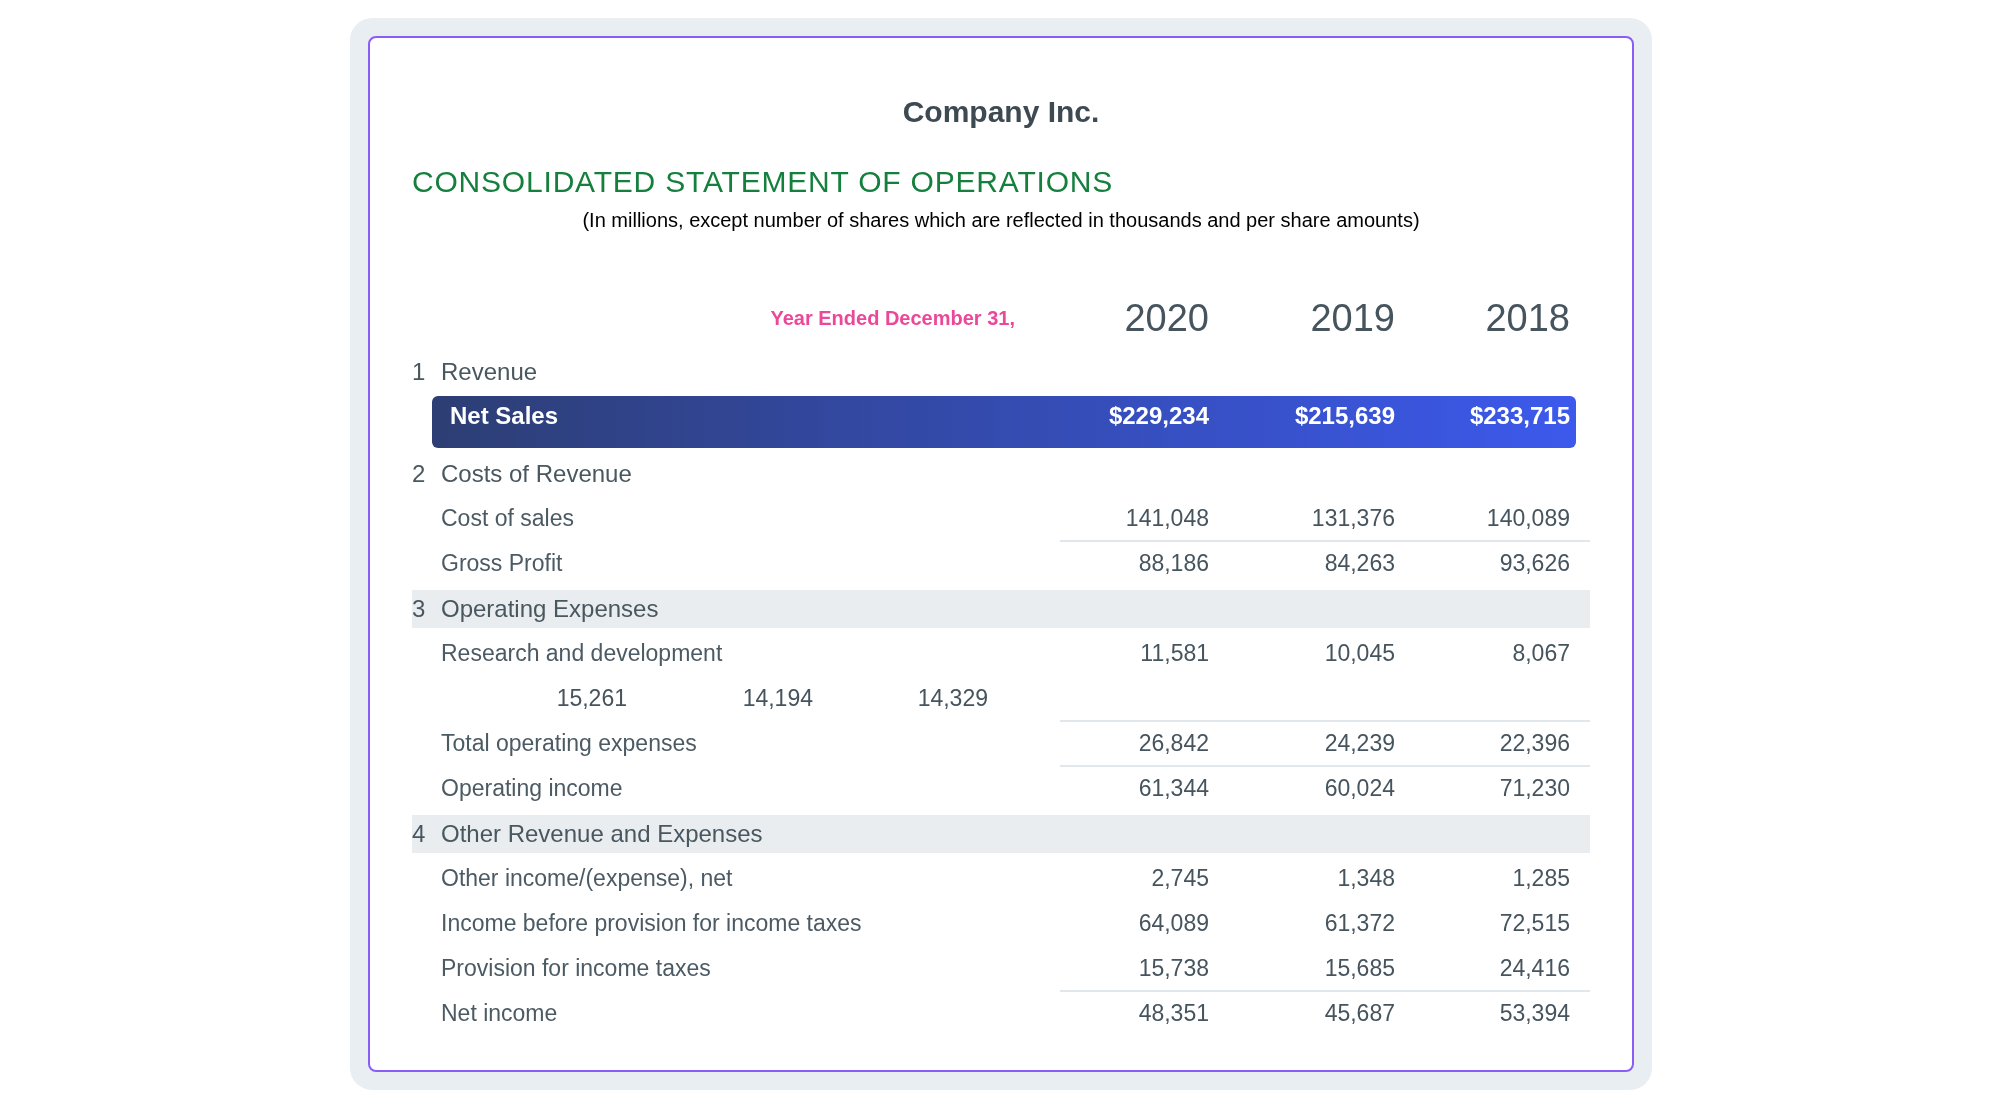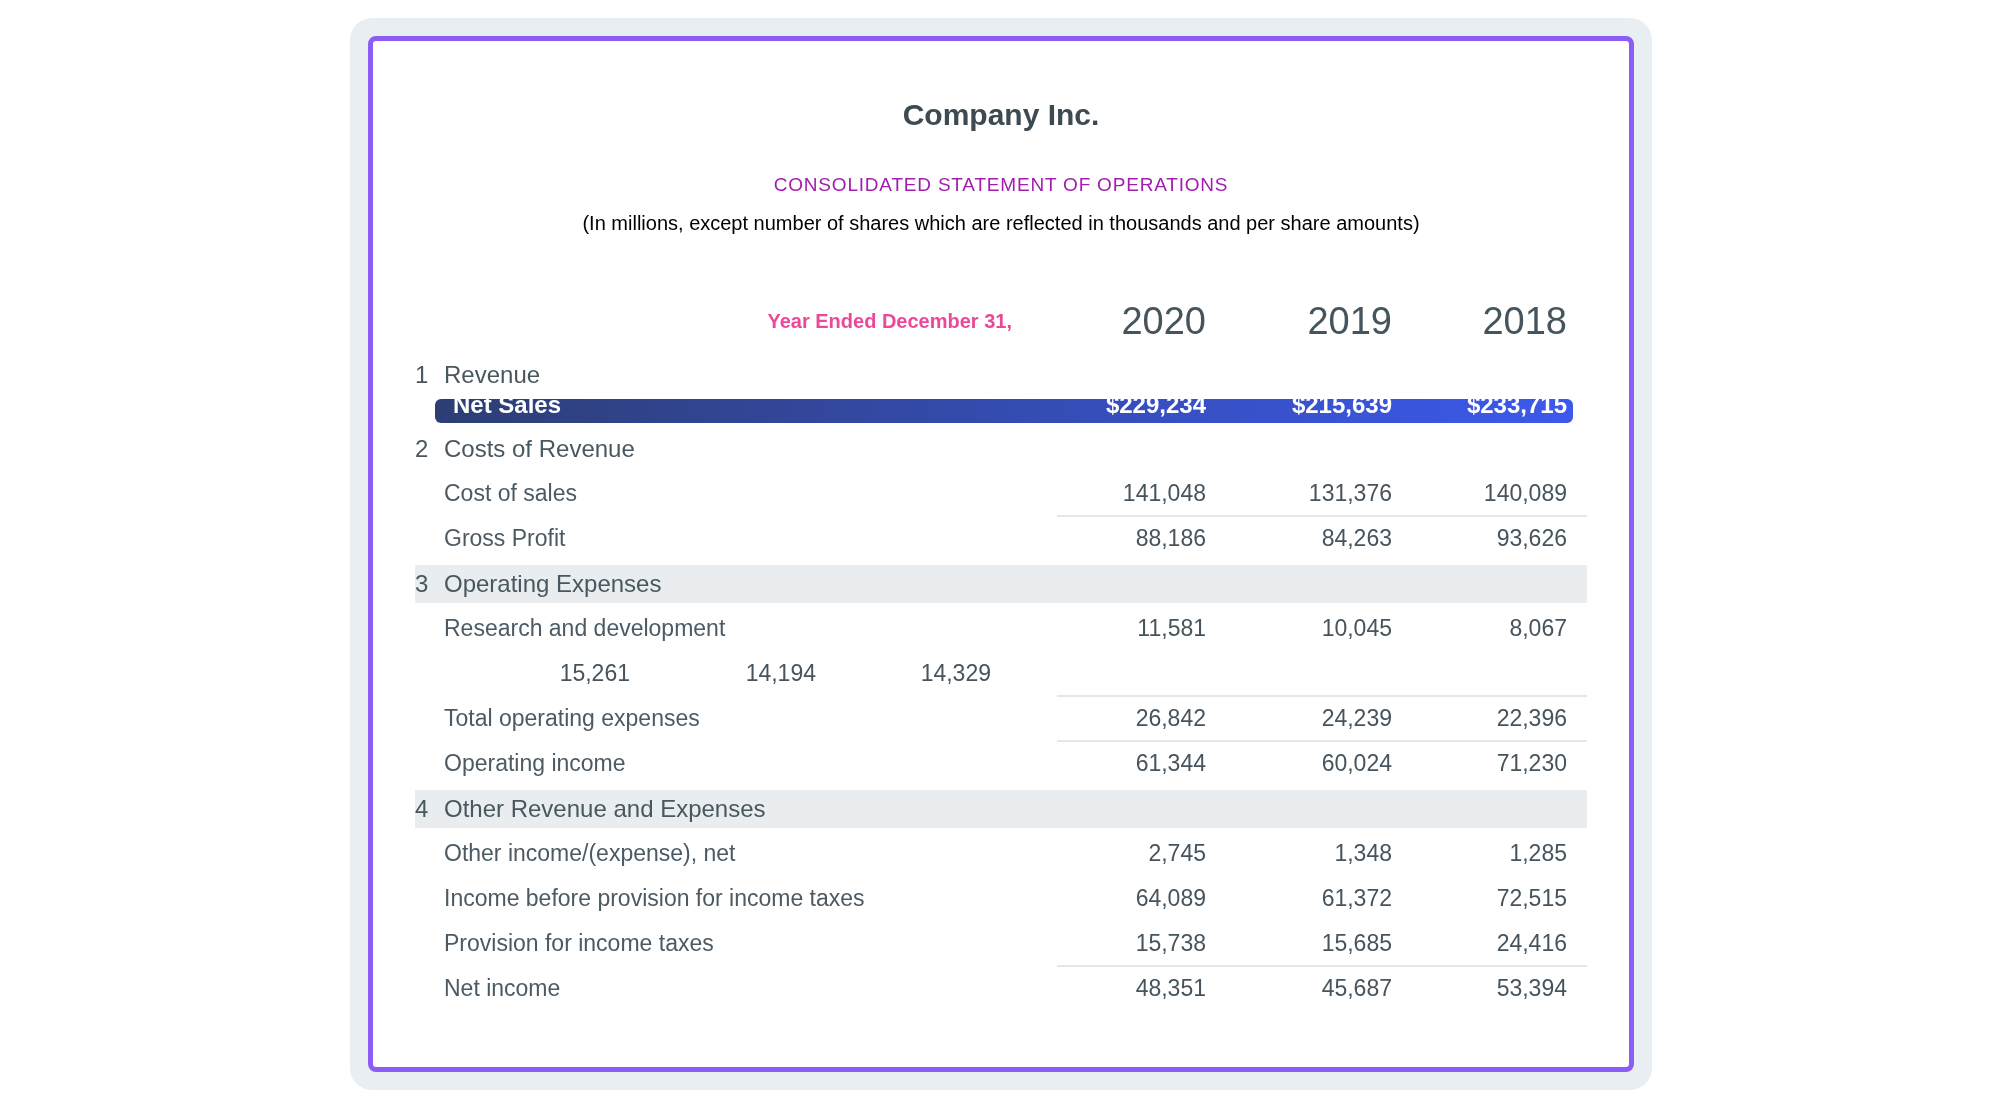--- a/index.html
+++ b/index.html
@@ -2,43 +2,43 @@
 <html style="--panel-bg: #e9eef3; --band: #e9edf0; --grad-start: #2d3e74; --grad-end: #3c59ec; --divider: #e2e7eb;"><head>
 <meta charset="utf-8">
 <style>
   html,body{margin:0;padding:0;background:#ffffff;}
   body{font-family:"Liberation Sans",sans-serif;-webkit-font-smoothing:antialiased;}
   .canvas{position:relative;width:2000px;height:1112px;background:#ffffff;overflow:hidden;}
 
   .panel{position:absolute;left:350px;top:18px;width:1302px;height:1072px;
          background:var(--panel-bg,#e9eef3);border-radius:22px;}
   .card{position:absolute;left:18px;top:18px;right:18px;bottom:18px;background:#ffffff;
-        border:5px solid #8b5cf6;border-radius:8px;box-sizing:border-box;
+        border:2px solid #8b5cf6;border-radius:8px;box-sizing:border-box;
         padding:55px 42px 0 42px;}
 
   .company{margin:0;text-align:center;font-size:30px;line-height:38px;font-weight:700;color:#3d4a52;}
-  .title{margin:36px 0 0;text-align:center;font-size:19px;line-height:30px;font-weight:400;
-         color:#a21caf;letter-spacing:0.8px;}
+  .title{margin:36px 0 0;font-size:30px;line-height:30px;font-weight:400;
+         color:#15803d;letter-spacing:0.8px;}
   .note{margin:10px 0 0;text-align:center;font-size:20px;line-height:26px;font-weight:400;color:#000000;}
 
   .table{margin-top:60px;}
   .row{display:flex;align-items:center;height:45px;font-size:23px;color:#4c5a64;padding-right:20px;box-sizing:border-box;}
   .c-num{width:29px;flex:none;}
   .c-label{flex:1;min-width:0;}
   .c-val{width:186px;flex:none;text-align:right;color:#46545e;font-variant-numeric:tabular-nums;}
   .c-val.v3{width:175px;}
 
   .header-row{height:50px;margin-bottom:6px;}
   .header-row .period{font-weight:700;font-size:20px;text-align:right;padding-right:8px;color:#ec4899;}
   .header-row .year{font-size:38px;color:#46545e;font-weight:400;}
 
   .section-row .c-num,.section-row .c-label{font-size:24px;color:#49575f;}
   .section-row.banded{background:var(--band,#e9edf0);height:38px;margin:4px 0 3px 0;}
 
-  .bar{display:flex;align-items:center;height:24px;margin:2px 14px 3px 20px;
+  .bar{display:flex;align-items:center;height:52px;margin:2px 14px 3px 20px;
        padding:0 6px 12px 18px;border-radius:6px;box-sizing:border-box;
        background:linear-gradient(90deg,var(--grad-start,#2d3e74),var(--grad-end,#3c59ec));
        color:#ffffff;font-weight:700;font-size:24px;cursor:pointer;}
   .bar .c-label{flex:1;}
   .bar .c-val{color:#ffffff;}
 
   .divider{height:2px;margin:-1px 0 -1px auto;width:530px;background:var(--divider,#e2e7eb);}
 </style>
 </head>
 <body>

